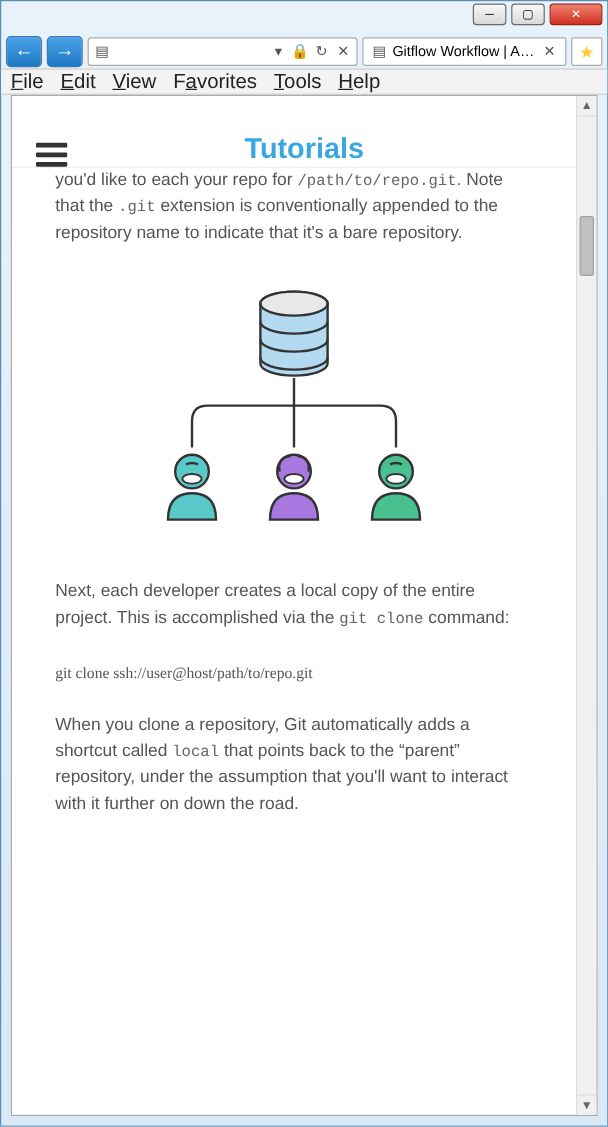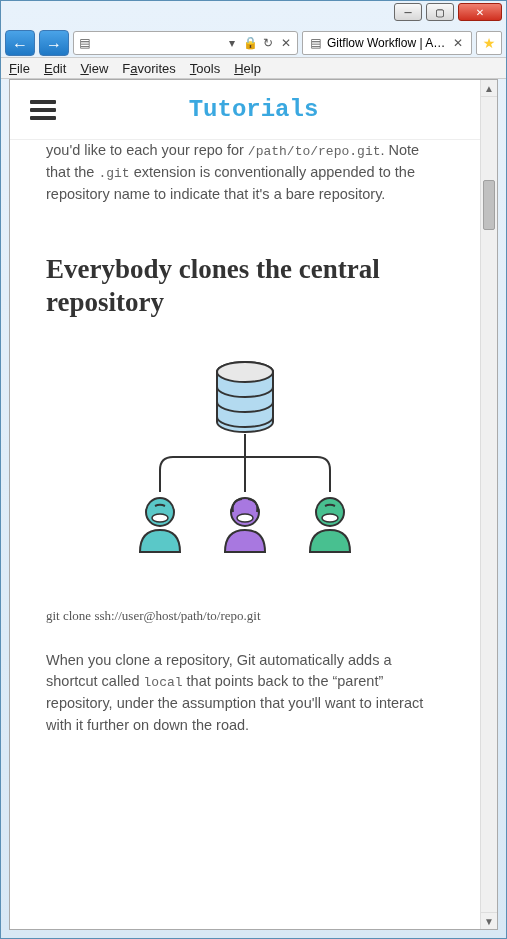--- a/index.html
+++ b/index.html
@@ -86,21 +86,21 @@
   
   .menubar {
     height: 22px;
     background: #f3f3f3;
     border-top: 1px solid #ccc;
     border-bottom: 1px solid #ccc;
     display: flex;
     align-items: center;
     padding: 0 8px;
     gap: 14px;
-    font-size: 13px;
+    font-size: 17px;
     color: #222;
   }
   .menubar span u { text-decoration: underline; }
   
   .viewport {
     position: absolute;
     top: 78px; left: 8px; right: 8px; bottom: 8px;
     background: #fff;
     border: 1px solid #aaa;
     overflow: hidden;
@@ -123,24 +123,23 @@
     position: absolute; left: 2px; right: 2px;
     top: 100px; height: 50px;
     background: #c0c0c0;
     border: 1px solid #a0a0a0;
     border-radius: 2px;
   }
   
   .site-header {
     height: 60px;
     display: flex;
-    align-items: center;
+    align-items: flex-end;
     padding: 0 20px;
     border-bottom: 1px solid #eee;
-    font-family: Liberation Mono, monospace;
   }
   .hamburger {
     width: 26px; height: 20px;
     display: flex; flex-direction: column; justify-content: space-between;
   }
   .hamburger div { height: 4px; background: #333; border-radius: 1px; }
   .site-title {
     flex: 1;
     text-align: center;
     font-size: 24px;
@@ -230,21 +229,20 @@
           <div></div>
       </div>
       <div class="site-title">Tutorials</div>
     </div>
 
     <div class="article">
       <p class="para">
         <span>you'd like to each your repo for </span><code>/path/to/repo.git</code><span>. Note that the </span><code>.git</code><span> extension is conventionally appended to the repository name to indicate that it's a bare repository.</span>
       </p>
 
-      <h2>Everybody clones the central repository</h2>
 
       <div class="illus">
         <svg width="280" height="220" viewBox="0 0 280 220">
 
           <g transform="translate(140,40)">
             <ellipse cx="0" cy="-20" rx="28" ry="10" fill="#e8e8e8" stroke="#333" stroke-width="2"></ellipse>
             <path d="M -28 -20 L -28 30 A 28 10 0 0 0 28 30 L 28 -20" fill="#b3daf0" stroke="#333" stroke-width="2"></path>
             <ellipse cx="0" cy="-20" rx="28" ry="10" fill="#e8e8e8" stroke="#333" stroke-width="2"></ellipse>
             <path d="M -28 -5 A 28 10 0 0 0 28 -5" fill="none" stroke="#333" stroke-width="2"></path>
             <path d="M -28 10 A 28 10 0 0 0 28 10" fill="none" stroke="#333" stroke-width="2"></path>
@@ -271,20 +269,23 @@
 
           <g transform="translate(225,160)">
             <circle cx="0" cy="0" r="14" fill="#48c090" stroke="#333" stroke-width="2"></circle>
             <path d="M -5 -6 A 10 8 0 0 1 5 -6" fill="none" stroke="#333" stroke-width="2"></path>
             <ellipse cx="0" cy="6" rx="8" ry="4" fill="#fff" stroke="#333" stroke-width="1.5"></ellipse>
             <path d="M -20 40 Q -20 18 0 18 Q 20 18 20 40 Z" fill="#48c090" stroke="#333" stroke-width="2"></path>
           </g>
         </svg>
       </div>
 
+      <p class="para">
+        <span>Next, each developer creates a local copy of the entire project. This is accomplished via the </span><code>git clone</code><span> command:</span>
+      </p>
 
       <div class="codeblock">git clone ssh://user@host/path/to/repo.git</div>
 
       <p class="para">
         <span>When you clone a repository, Git automatically adds a shortcut called </span><code>local</code><span> that points back to the “parent” repository, under the assumption that you'll want to interact with it further on down the road.</span>
       </p>
 
     </div>
 
     <div class="scrollbar">

